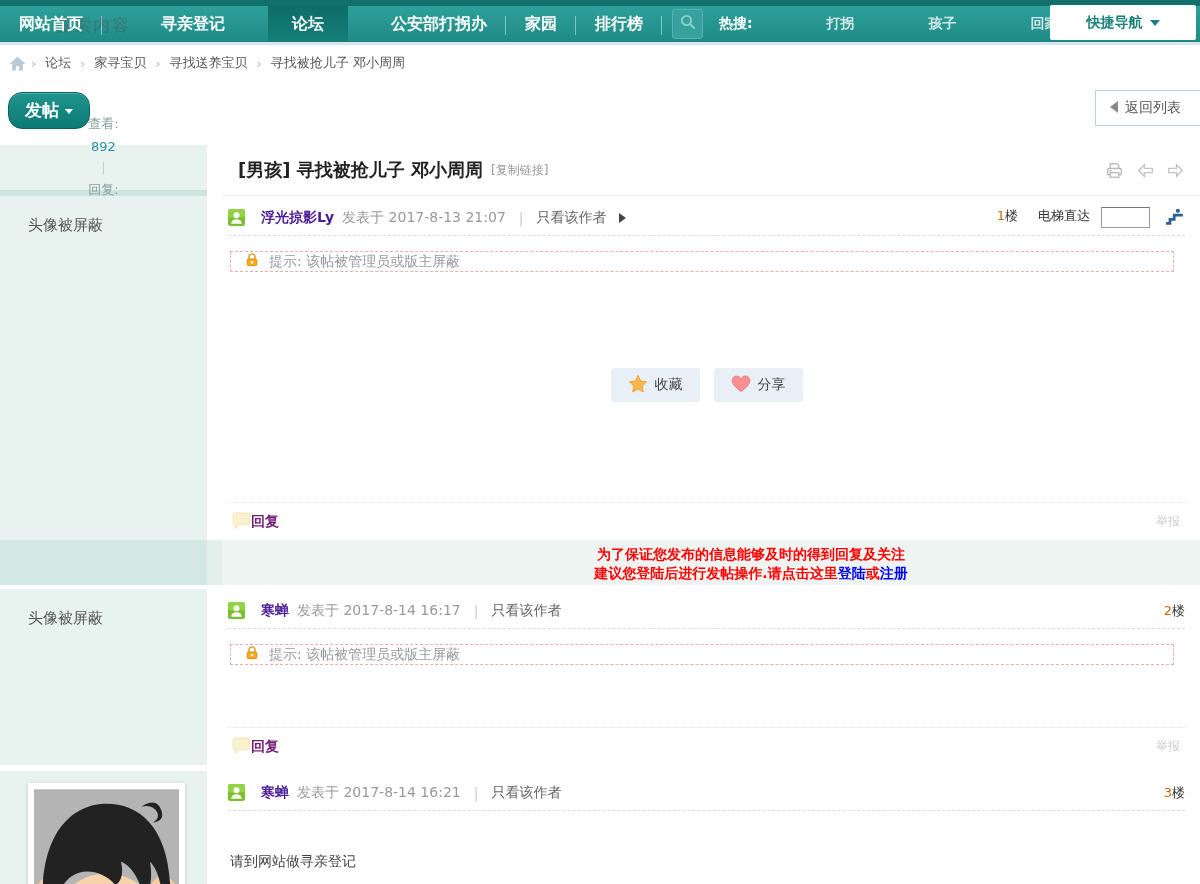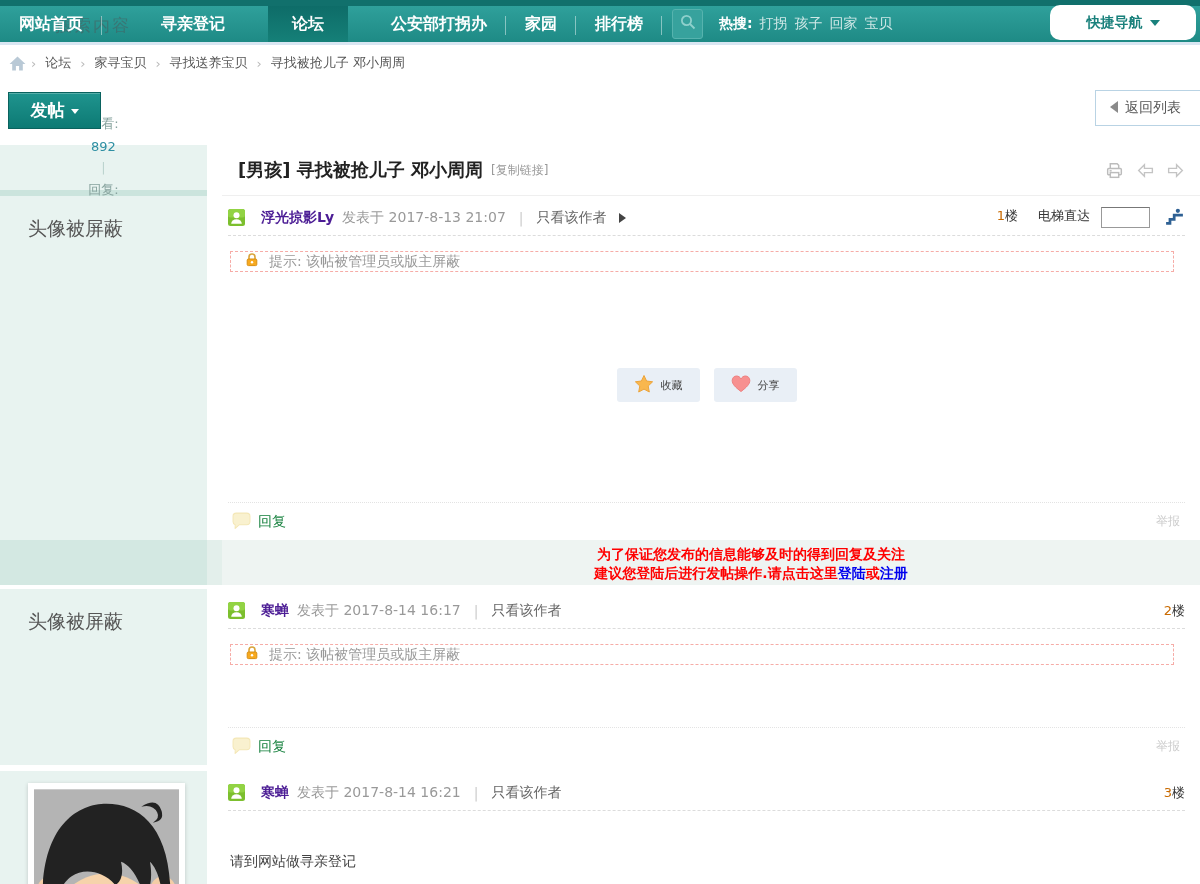--- a/index.html
+++ b/index.html
@@ -15,40 +15,40 @@
                   color:rgba(72,92,94,.55); z-index:1; pointer-events:none; }
   .nav-item { position:relative; z-index:2; display:flex; align-items:center; padding:0 19px;
               color:#fff; font-size:16px; font-weight:bold; cursor:pointer; white-space:nowrap; }
   .nav-item.sep::after { content:""; position:absolute; right:0; top:10px; height:19px;
                          width:1px; background:rgba(255,255,255,.45); }
   .nav-item.active { background:linear-gradient(#0e6c68,#158078); margin:0 2px; padding:0 24px; }
   .nav-spacer1 { width:40px; } .nav-spacer2 { width:22px; }
   .nav-search { width:31px; height:30px; margin:0 0 0 10px; align-self:center; border-radius:3px;
                 background:#37a29d; border:1px solid #56b3ae; display:flex; align-items:center;
                 justify-content:center; cursor:pointer; }
-  .hot { display:flex; align-items:center; margin-left:16px; font-size:14px; color:#fff; gap:7px; white-space:nowrap; }
+  .hot { display:flex; align-items:center; margin-left:16px; font-size:14px; color:#fff; gap:26px; white-space:nowrap; }
   .hot .hot-label { font-weight:bold; }
-  .hot a { color:rgba(255,255,255,.78); cursor:pointer; font-weight:normal; }
+  .hot a { color:rgba(255,255,255,.78); cursor:pointer; font-weight:bold;margin-left:48px; }
   .quick-nav { position:absolute; right:4px; top:-1px; width:146px; height:35px; background:#fff;
-               border:none; border-radius:10px; color:#1a817c; font-size:14px; font-weight:bold;
+               border:none; border-radius:2px; color:#1a817c; font-size:14px; font-weight:bold;
                font-family:inherit; cursor:pointer; z-index:3; }
   .quick-nav .caret { display:inline-block; margin-left:7px; width:0; height:0;
                       border-left:5px solid transparent; border-right:5px solid transparent;
                       border-top:6px solid #1a817c; vertical-align:middle; }
 
   
   .breadcrumb { height:36px; display:flex; align-items:center; padding-left:9px; font-size:13px; color:#555; }
   .breadcrumb .crumb { cursor:pointer; margin:0 4px; }
   .breadcrumb .sep { color:#b9b9b9; margin:0 5px; font-size:13px; }
   .home-ic { display:flex; align-items:center; cursor:pointer; }
 
   
   .toolbar { position:relative; height:64px; }
-  .post-btn { position:absolute; left:8px; top:11px; width:93px; height:37px;
-              background:linear-gradient(#1f948e,#0d7a74); border:1px solid #0a625e; border-radius:0;
+  .post-btn { position:absolute; left:8px; top:11px; width:82px; height:37px;
+              background:linear-gradient(#1f948e,#0d7a74); border:1px solid #0a625e; border-radius:14px;
               color:#fff; font-size:17px; font-weight:bold; font-family:inherit; cursor:pointer;
               box-shadow:inset 0 1px 0 rgba(255,255,255,.25); }
   .post-btn .caret { display:inline-block; margin-left:6px; width:0; height:0;
                      border-left:4px solid transparent; border-right:4px solid transparent;
                      border-top:5px solid #fff; vertical-align:middle; }
   .back-btn { position:absolute; left:1095px; top:9px; width:115px; height:36px; background:#fff;
               border:1px solid #b9d3e4; color:#555; font-size:14px; font-family:inherit; cursor:pointer;
               text-align:left; padding-left:14px; }
   .back-btn .tri { display:inline-block; width:0; height:0; margin-right:7px;
                    border-top:6px solid transparent; border-bottom:6px solid transparent;
@@ -65,21 +65,21 @@
                     font-size:13px; color:#86a29d; gap:6px;flex-direction:column; }
   .head-row .side b { font-weight:normal; color:#2e8fa3; }
   .head-row .side .pipe { color:#bcd4cf; }
   .head-row .main { display:flex; align-items:center; padding:0 15px 0 16px; border-bottom:1px solid #efefef; }
   .thread-title { font-size:18px; font-weight:bold; color:#222; }
   .copy-link { font-size:12px; color:#999; font-weight:normal; margin-left:8px; cursor:pointer; }
   .title-icons { margin-left:auto; display:flex; align-items:center; gap:11px; }
   .title-icons span { cursor:pointer; display:flex; }
 
   .post { }
-  .post .side { font-size:19px; color:#555; }
+  .post .side { font-size:15px; color:#555; }
   .avatar-blocked { padding:20px 0 0 28px; }
   .post .main { display:flex; flex-direction:column; padding:0 15px 0 6px; }
 
   .author-row { display:flex; align-items:center; height:40px; padding-top:4px;
                 border-bottom:1px dashed #dcdcdc; font-size:14px; }
   .author-row .uic { display:flex; margin-right:8px; }
   .author { font-weight:bold; color:#4c1d95; cursor:pointer;margin-left:8px; }
   .posted { color:#999; margin-left:8px; }
   .author-row .pipe { color:#ccc; margin:0 13px; }
   .view-author { color:#666; cursor:pointer; }
@@ -89,25 +89,25 @@
   .floor-num { color:#c96a00; }
   .elev-label { margin-left:12px; cursor:pointer; }
   .floor-input { width:49px; height:21px; border:1px solid #999; border-top-color:#777; margin-left:3px; }
   .elev-ic { display:flex; margin-left:6px; cursor:pointer; }
 
   .notice-box { margin:15px 11px 0 2px; border:1px dashed #f6aca7; padding:0 13px;
                 display:flex; align-items:center; gap:9px; font-size:14px; color:#999; }
 
   .fav-share { display:flex; justify-content:center; gap:14px; margin-top:96px; }
   .fs-btn { display:flex; align-items:center; gap:7px; background:#e9eff6; border:none; border-radius:3px;
-            height:34px; padding:0 17px; font-size:11px; color:#444; font-family:inherit; cursor:pointer; }
+            height:34px; padding:0 17px; font-size:14px; color:#444; font-family:inherit; cursor:pointer; }
 
   .reply-row { margin-top:auto; border-top:1px dotted #e3e3e3; height:38px; display:flex;
                align-items:center; padding:0 5px 0 4px; }
-  .reply-left { display:flex; align-items:center; gap:7px; font-size:14px; color:#15803d; cursor:pointer; }
+  .reply-left { display:flex; align-items:center; font-size:14px; color:#701a75; cursor:pointer;font-weight:bold; }
   .report { margin-left:auto; font-size:12px; color:#ccc; cursor:pointer; }
 
   .band { height:45px; }
   .band .side { background:#d3e8e2; }
   .band .cgap { background:#e3efeb; }
   .band .main { background:#eef4f2; text-align:center; padding:5px 0 0 80px;
                 font-size:14px; font-weight:bold; color:#f00; line-height:19px; }
   .band a { color:#0000ee; cursor:pointer; text-decoration:none; }
   .white-gap4 { height:4px; background:#fff; }
   .white-gap6 { height:6px; background:#fff; }

